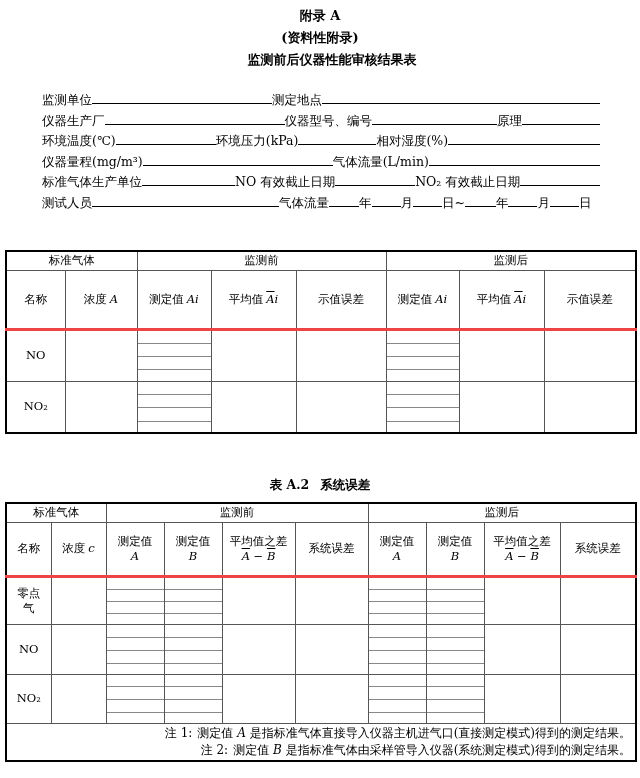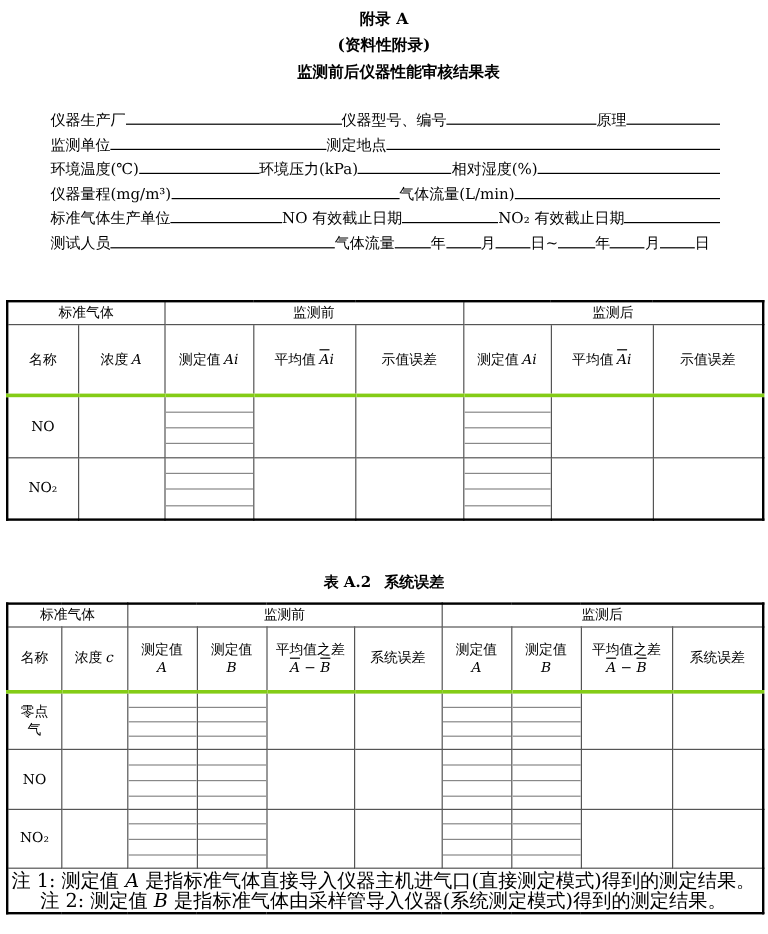--- a/index.html
+++ b/index.html
@@ -24,57 +24,57 @@
   .cap .num{margin-right:11px;}
 
   
   table{border-collapse:collapse;table-layout:fixed;position:absolute;left:5px;
         font-size:11.5px;background:#fff;}
   #table-a1{top:250px;width:630px;}
   #table-a2{top:502px;width:630px;}
   td,th{border:1px solid #555;text-align:center;vertical-align:middle;
         padding:0;font-weight:normal;overflow:hidden;position:relative;line-height:15px;}
   table{border:2px solid #000;}
-  tr.hdr2 td{border-bottom:3px solid #84cc16;margin-left:24px;}
+  tr.hdr2 td{border-bottom:3px solid #ef4444;margin-left:24px;}
   .name-cell{font-size:11.5px;}
   .stack{position:absolute;left:0;right:0;top:0;height:80%;display:flex;flex-direction:column;}
   .sub{flex:1 1 auto;border-bottom:1px solid #888;}
   .v{font-style:italic;font-family:"DejaVu Serif",serif;}
   .bar{text-decoration:overline;}
   .sp{margin-left:3px;}
   .two-line{line-height:15px;}
 
   
-  .notes-cell{text-align:center;vertical-align:middle;padding:1px 4px 1px 1px;
-              font-size:16px;line-height:17px;}
+  .notes-cell{text-align:right;vertical-align:middle;padding:1px 4px 1px 1px;
+              font-size:12px;line-height:17px;}
   .note-line{white-space:nowrap;}
   .note-label{margin-right:5px;}
 </style>
 </head>
 <body>
 
 <div id="page">
 
   <div class="ttl" id="title-appendix">附录 A</div>
   <div class="ttl" id="title-sub">(资料性附录)</div>
   <div class="ttl" id="title-main">监测前后仪器性能审核结果表</div>
 
   <div id="form">
     <div class="fline">
+      <span class="fl">监测单位</span>
+        <span class="bl" style="width:180px"></span>
+        <span class="fl">测定地点</span>
+        <span class="blgrow"></span>
+    </div>
+    <div class="fline">
       <span class="fl">仪器生产厂</span>
         <span class="bl" style="width:180px"></span>
         <span class="fl">仪器型号、编号</span>
         <span class="bl" style="width:125px"></span>
         <span class="fl">原理</span>
-        <span class="blgrow"></span>
-    </div>
-    <div class="fline">
-      <span class="fl">监测单位</span>
-        <span class="bl" style="width:180px"></span>
-        <span class="fl">测定地点</span>
         <span class="blgrow"></span>
     </div>
     <div class="fline">
       <span class="fl">环境温度(℃)</span>
         <span class="bl" style="width:100px"></span>
         <span class="fl">环境压力(kPa)</span>
         <span class="bl" style="width:78px"></span>
         <span class="fl">相对湿度(%)</span>
         <span class="blgrow"></span>
     </div>

